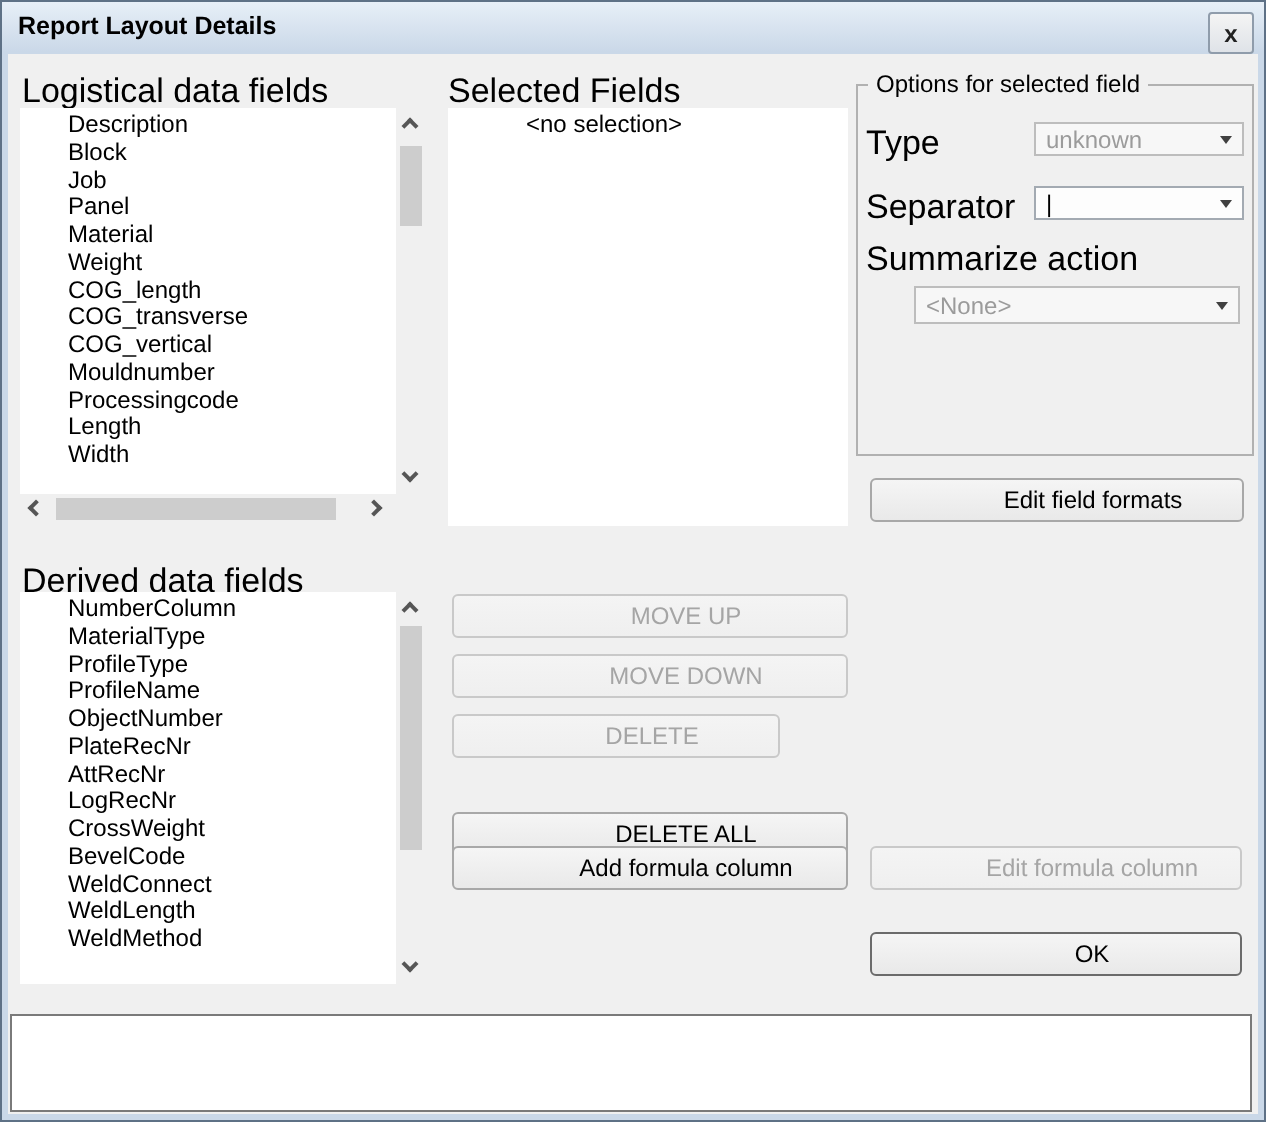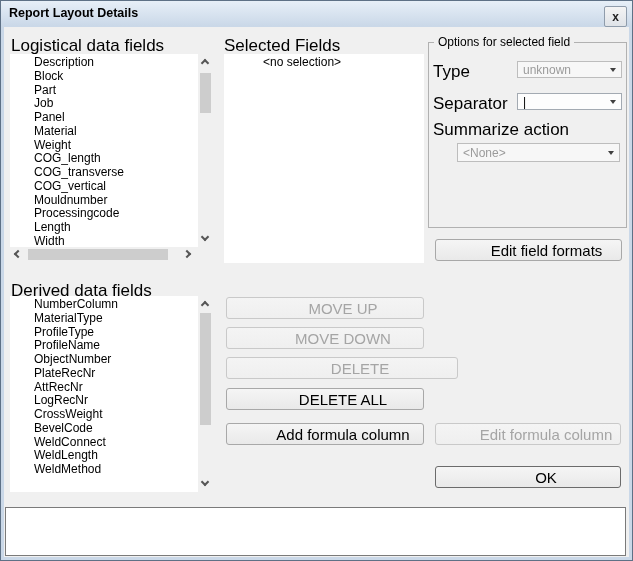--- a/index.html
+++ b/index.html
@@ -33,21 +33,21 @@
   .groupbox .legend{position:absolute;top:-8px;left:5px;background:#f0f0f0;padding:0 4px;font-size:12px;color:#000;white-space:nowrap;}
   .combo{
     position:absolute;background:#fdfdfd;border:1px solid #a3aab2;
     display:flex;align-items:center;font-size:12px;color:#000;padding:0 18px 0 5px;cursor:pointer;
   }
   .combo.disabled{color:#9b9b9b;background:#f7f7f7;border-color:#bdbdbd;cursor:default;}
   .combo .arrow{position:absolute;right:5px;top:50%;margin-top:-2px;width:0;height:0;
     border-left:3.5px solid transparent;border-right:3.5px solid transparent;border-top:4px solid #404040;}
   .btn{
     position:absolute;display:flex;align-items:center;justify-content:center;
-    font-size:15px;color:#000;background:linear-gradient(#f5f5f5,#e9e9e9);
+    font-size:12px;color:#000;background:linear-gradient(#f5f5f5,#e9e9e9);
     border:1px solid #a8a8a8;border-radius:3px;cursor:pointer;white-space:nowrap;padding-left:36px;
   }
   .btn.disabled{color:#a5a5a5;border-color:#c9c9c9;background:linear-gradient(#f4f4f4,#efefef);cursor:default;}
   .btn.default{border-color:#6b6b6b;}
   .status-box{position:absolute;left:5px;top:507px;width:621px;height:49px;background:#ffffff;border:1px solid #7a7a7a;}
 </style>
 </head>
 <body>
 
 <div class="window">
@@ -55,21 +55,20 @@
 
   <div class="title">Report Layout Details</div>
   <div class="close-btn">
     <span>x</span>
   </div>
 
   <div class="lbl" style="left:11px;top:36px;">Logistical data fields</div>
   <div class="listbox" style="left:10px;top:54px;width:188px;height:193px;">
       <div class="list-item">Description</div>
       <div class="list-item">Block</div>
-      <div class="list-item">Part</div>
       <div class="list-item">Job</div>
       <div class="list-item">Panel</div>
       <div class="list-item">Material</div>
       <div class="list-item">Weight</div>
       <div class="list-item">COG_length</div>
       <div class="list-item">COG_transverse</div>
       <div class="list-item">COG_vertical</div>
       <div class="list-item">Mouldnumber</div>
       <div class="list-item">Processingcode</div>
       <div class="list-item">Length</div>
@@ -128,21 +127,21 @@
       <div class="list-item">WeldMethod</div>
     </div>
   <div class="scroll" style="left:198px;top:296px;width:15px;height:196px;">
     <span class="chev up" style="left:4px;top:6px;"></span>
     <div class="thumb" style="left:2px;top:17px;width:11px;height:112px;"></div>
     <span class="chev down" style="left:4px;bottom:7px;"></span>
   </div>
 
   <div class="btn disabled" style="left:226px;top:297px;width:198px;height:22px;">MOVE UP</div>
   <div class="btn disabled" style="left:226px;top:327px;width:198px;height:22px;">MOVE DOWN</div>
-  <div class="btn disabled" style="left:226px;top:357px;width:232px;height:22px;">DELETE</div>
-  <div class="btn" style="left:226px;top:388px;width:198px;height:22px;">DELETE ALL</div>
+  <div class="btn disabled" style="left:226px;top:357px;width:164px;height:22px;">DELETE</div>
+  <div class="btn" style="left:226px;top:406px;width:198px;height:22px;">DELETE ALL</div>
   <div class="btn" style="left:226px;top:423px;width:198px;height:22px;">Add formula column</div>
 
   <div class="btn disabled" style="left:435px;top:423px;width:186px;height:22px;">Edit formula column</div>
   <div class="btn default" style="left:435px;top:466px;width:186px;height:22px;">OK</div>
 
   <div class="status-box"></div>
 </div>
 
 </body></html>

